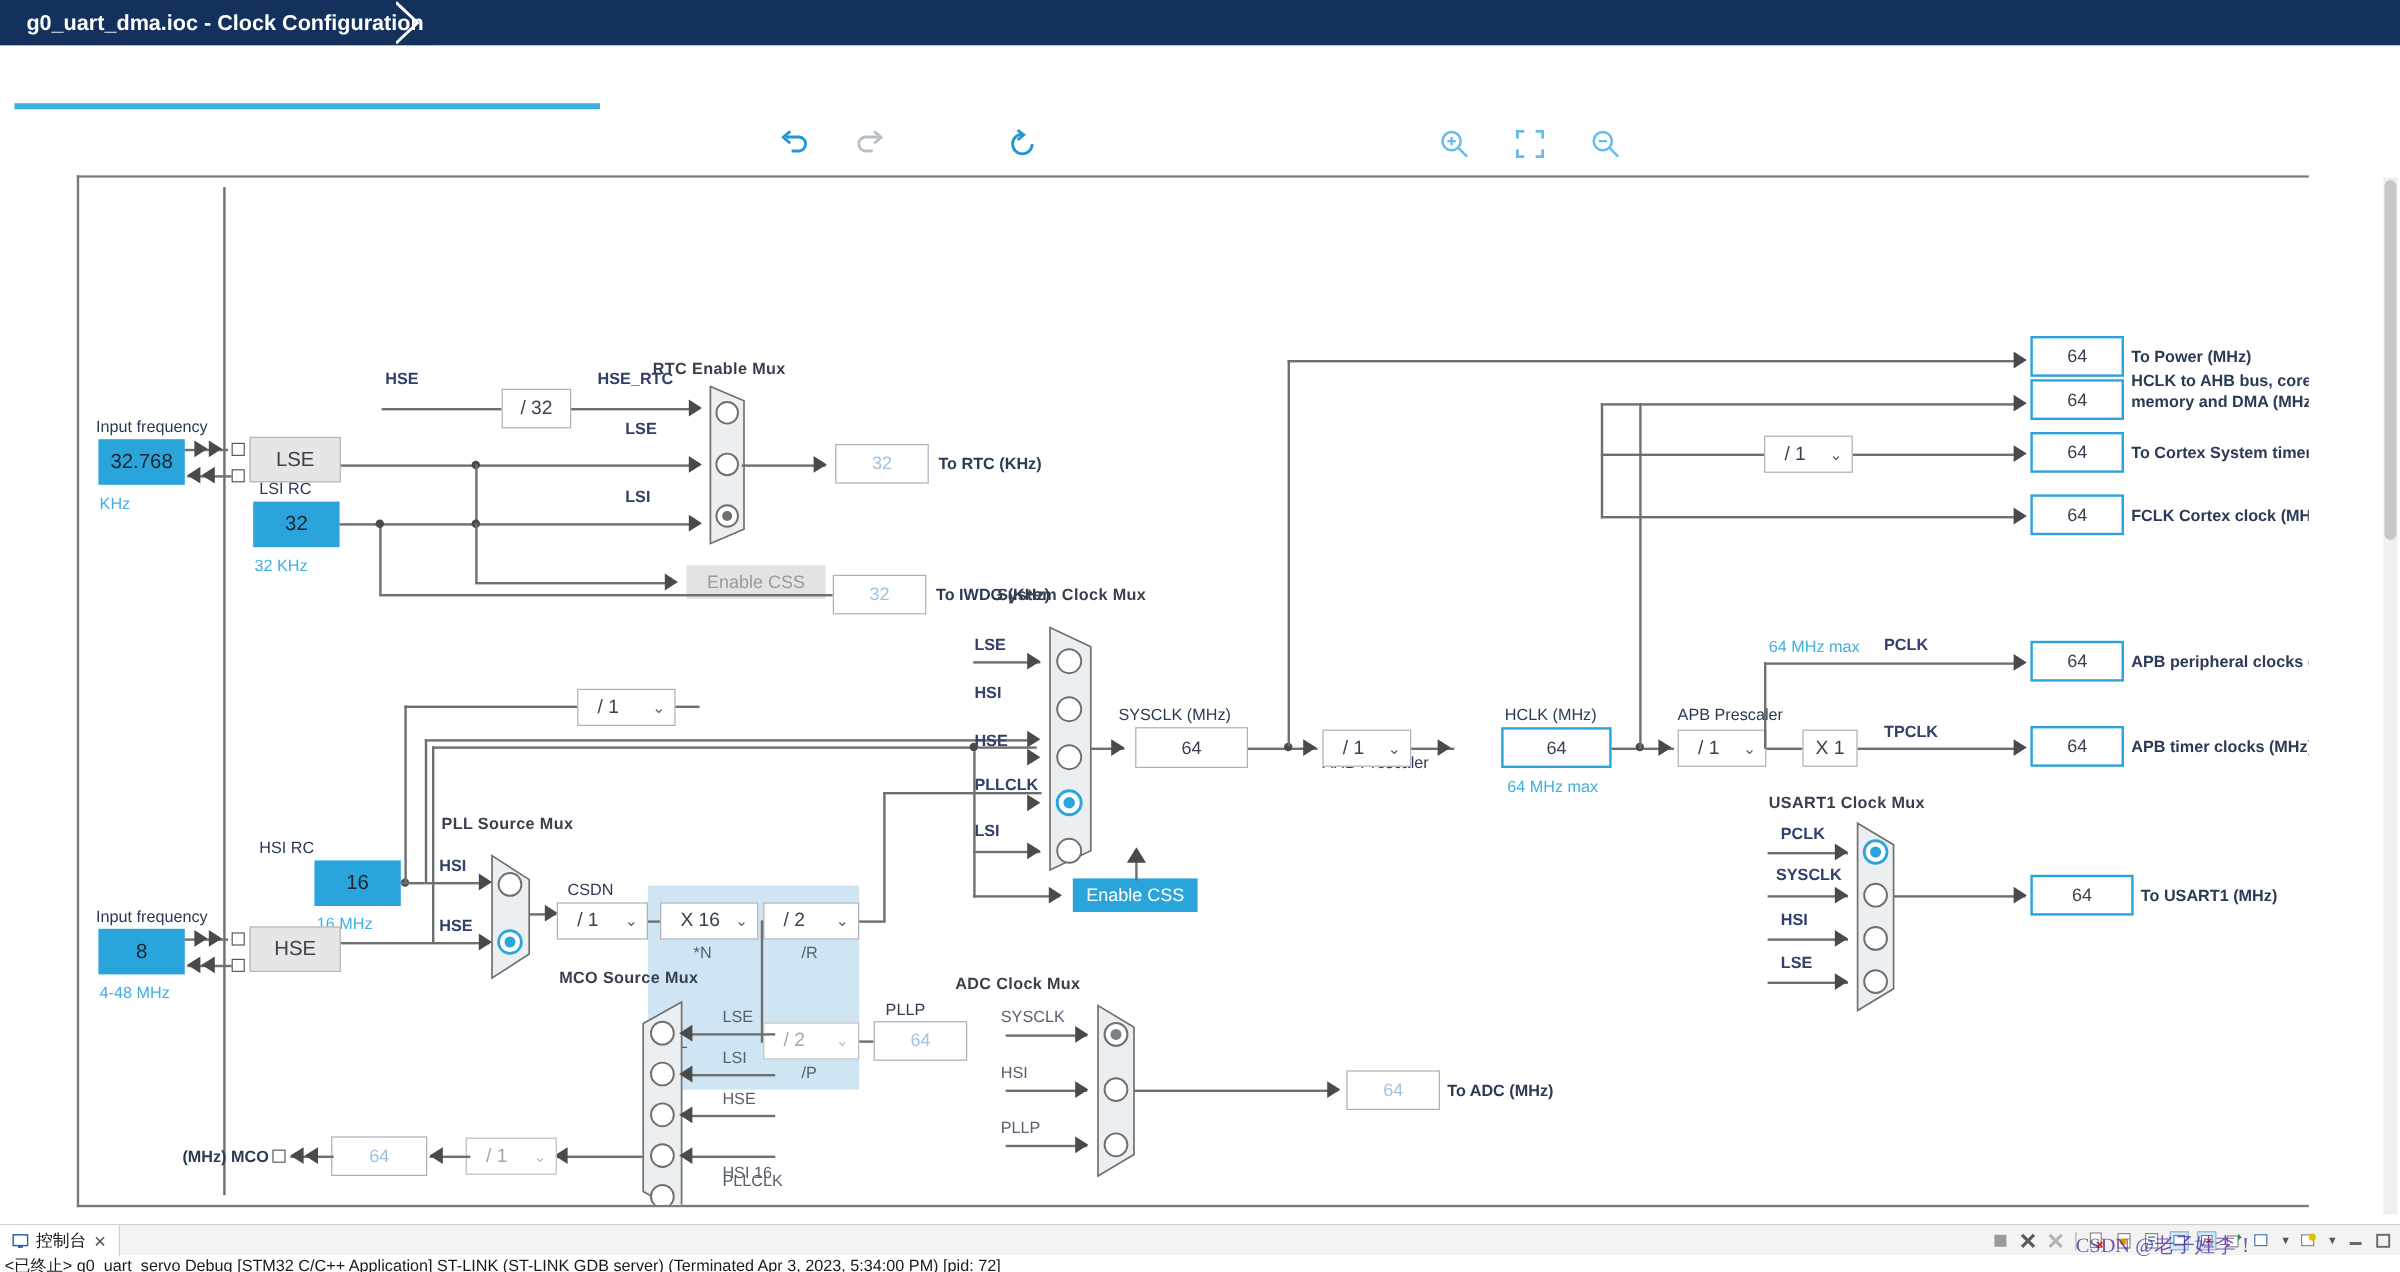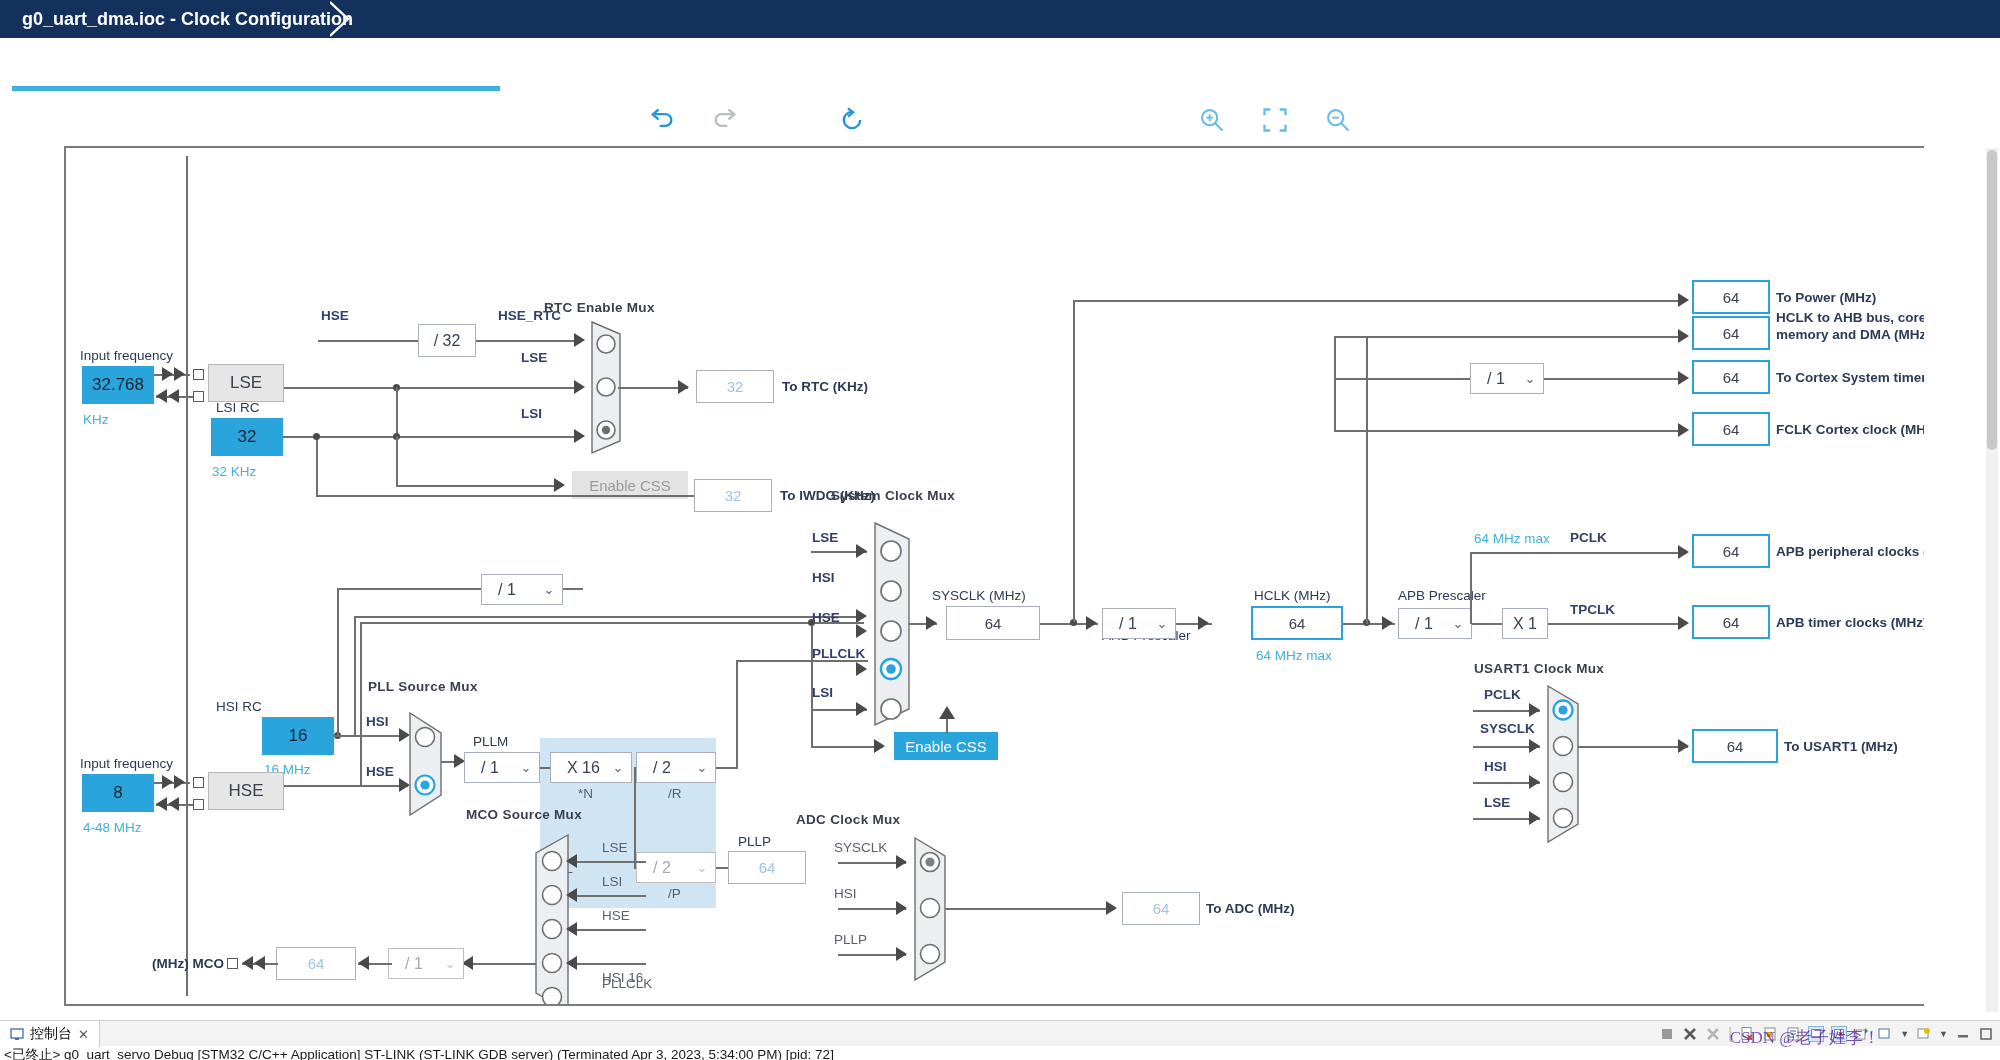--- a/index.html
+++ b/index.html
@@ -362,21 +362,21 @@
       <circle cx="17" cy="74" r="9.5" fill="#ffffff" stroke="#2aa5db" stroke-width="2.2"></circle>
       <circle cx="17" cy="74" r="4.6" fill="#2aa5db"></circle>
     </svg>
   </div>
   <div class="wire h" style="left:375px; top:613px; width:22px;"></div>
   <div class="arrow" style="left:388px; top:606px;"></div>
 
   <div class="pllregion" style="left:474px; top:590px; width:176px; height:170px;"></div>
   <div class="lbl" style="left:482px; top:712px; color:#54606e; font-size:14px;">PLL</div>
 
-  <div class="lbl dark" style="left:407px; top:586px;">PLLM</div>
+  <div class="lbl dark" style="left:407px; top:586px;">CSDN</div>
   <div class="divbox" style="left:398px; top:604px; width:76px; height:31px;">
     <span class="dv">/ 1</span>
     <span class="chev">⌄</span>
   </div>
   <div class="wire h" style="left:474px; top:619px; width:14px;"></div>
   <div class="divbox" style="left:484px; top:604px; width:82px; height:31px;">
     <span class="dv">X 16</span>
     <span class="chev">⌄</span>
   </div>
   <div class="lbl" style="left:512px; top:638px; color:#54606e;">*N</div>

